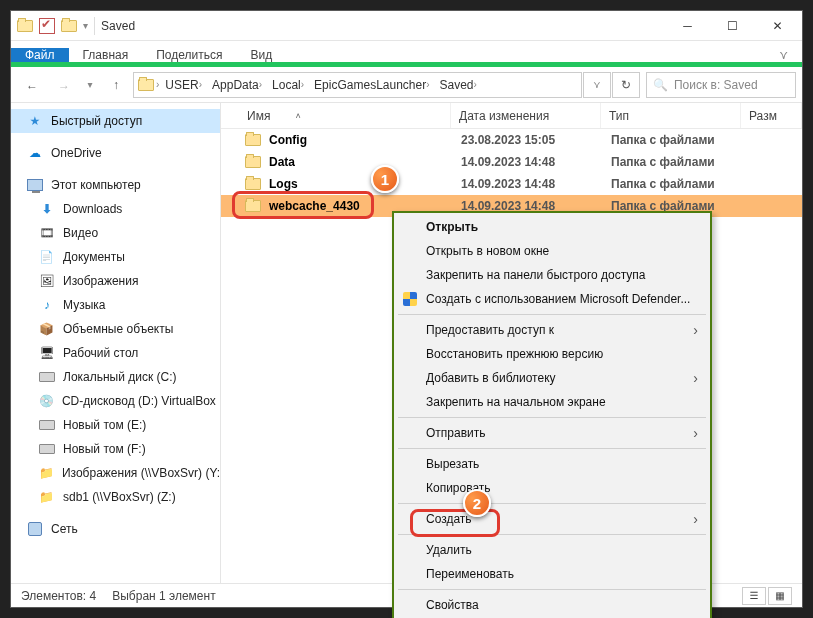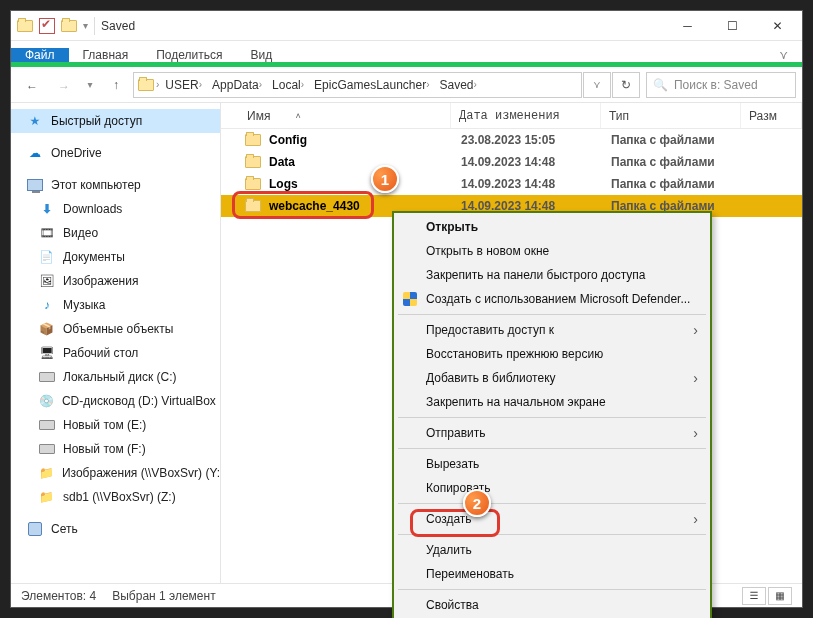--- a/index.html
+++ b/index.html
@@ -29,29 +29,29 @@
   .sidebar{width:210px; border-right:1px solid #e5e5e5; padding:6px 0; overflow:hidden;}
   .nav-item{height:24px; display:flex; align-items:center; gap:8px; padding:0 10px 0 28px; color:#222; white-space:nowrap;}
   .nav-item.quick{background:#cde8ff; padding-left:16px; font-weight:400; color:#fff; background:linear-gradient(#2a8dd4,#2a8dd4); color:#fff;}
   .nav-item.quick{background:#cce8ff; color:#111;}
   .nav-item .ic{width:16px; height:16px; display:inline-flex; align-items:center; justify-content:center;}
   .star{color:#2e8bd8;}
   .files{flex:1; overflow:hidden; position:relative;}
   .file-header{height:26px; display:flex; align-items:center; border-bottom:1px solid #eaeaea; color:#444;}
   .col{padding:0 8px; height:100%; display:flex; align-items:center; border-right:1px solid #f0f0f0;}
   .col.name{width:230px; padding-left:26px; gap:21px;}
-  .col.date{width:150px;font-family:Liberation Mono, monospace;}
+  .col.date{width:150px;}
   .col.type{width:140px;}
   .col.size{flex:1;}
   .row{height:22px; display:flex; align-items:center;font-weight:bold;}
   .row .cell{padding:0 8px; display:flex; align-items:center; gap:8px;}
   .row .cell.name{width:232px; padding-left:24px;}
   .row .cell.date{width:150px; color:#555;}
   .row .cell.type{width:140px; color:#555;}
-  .row.selected{background:#eab308;}
+  .row.selected{background:#fdba74;}
   .hl-box{position:absolute; border:3px solid #e03a2f; border-radius:8px; pointer-events:none;}
   .marker{position:absolute; width:28px; height:28px; border-radius:50%; background:radial-gradient(circle at 30% 30%, #ff9a4a, #e65a1a); border:2px solid #fff; box-shadow:0 2px 4px rgba(0,0,0,0.5); color:#fff; font-weight:bold; font-size:15px; display:flex; align-items:center; justify-content:center; z-index:50;}
   .ctx-menu{position:absolute; left:381px; top:200px; width:320px; background:#f2f2f2; border:2px solid #4d7c0f; box-shadow:3px 3px 6px rgba(0,0,0,0.25); padding:2px; z-index:40;}
   .ctx-item{height:24px; display:flex; align-items:center; padding:0 10px 0 30px; color:#111; position:relative;}
   .ctx-item.sub::after{content:'›'; position:absolute; right:10px; color:#555; font-size:14px;}
   .ctx-sep{height:1px; background:#d0d0d0; margin:3px 2px;}
   .ctx-item .mi{position:absolute; left:6px; width:16px; height:16px; display:flex; align-items:center; justify-content:center;}
   .statusbar{height:24px; border-top:1px solid #e5e5e5; display:flex; align-items:center; padding:0 10px; gap:14px; color:#444; justify-content:space-between;}
   .status-left{display:flex; gap:16px;}
   .view-btns{display:flex; gap:2px;}

